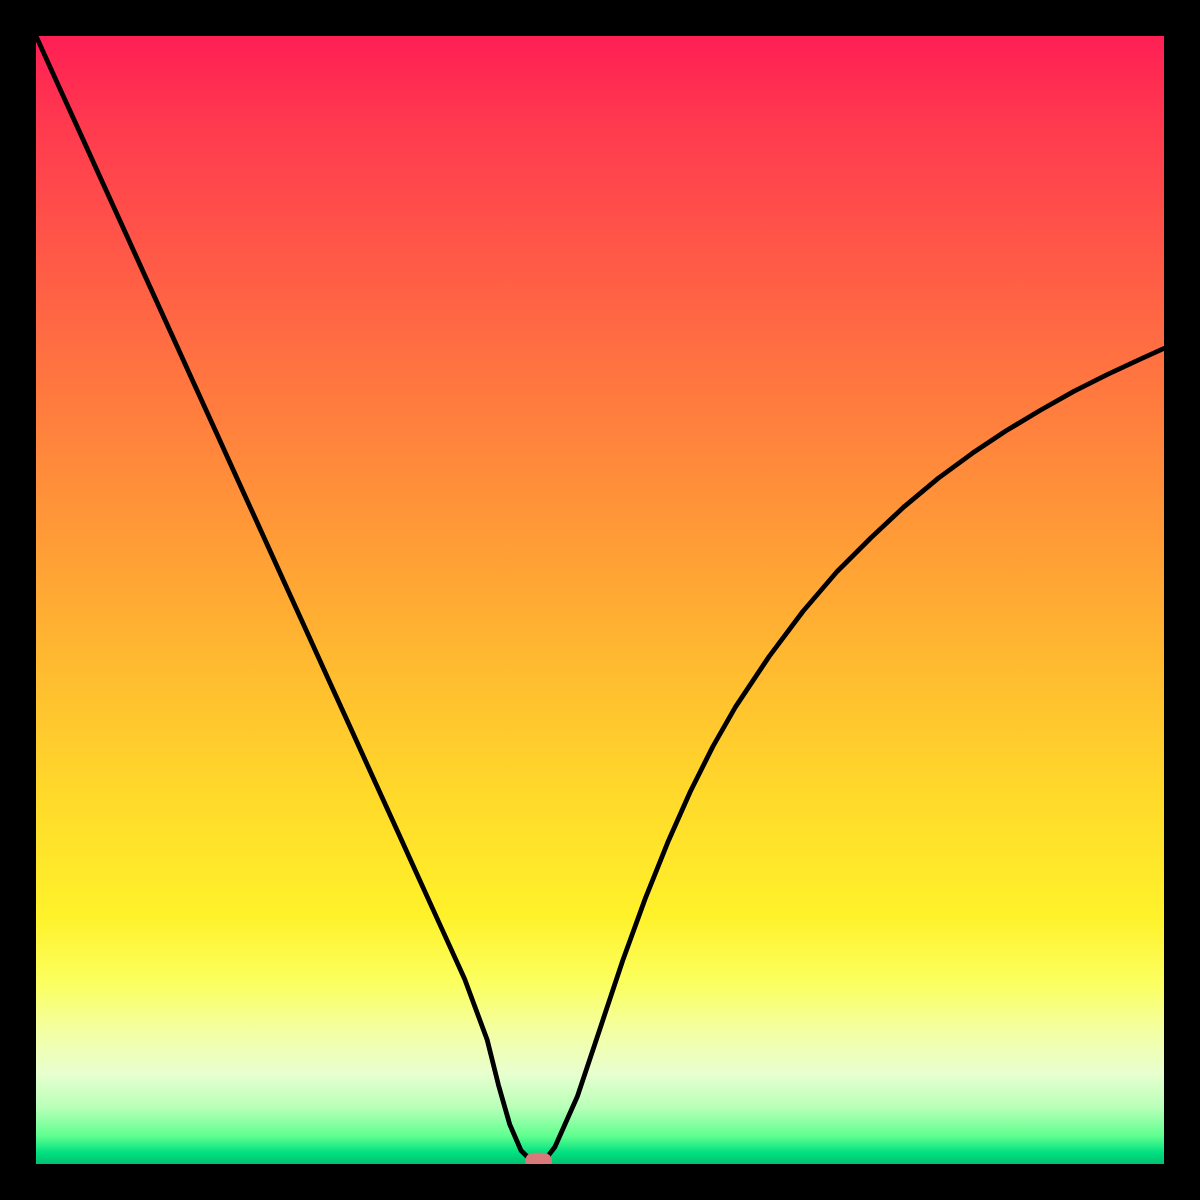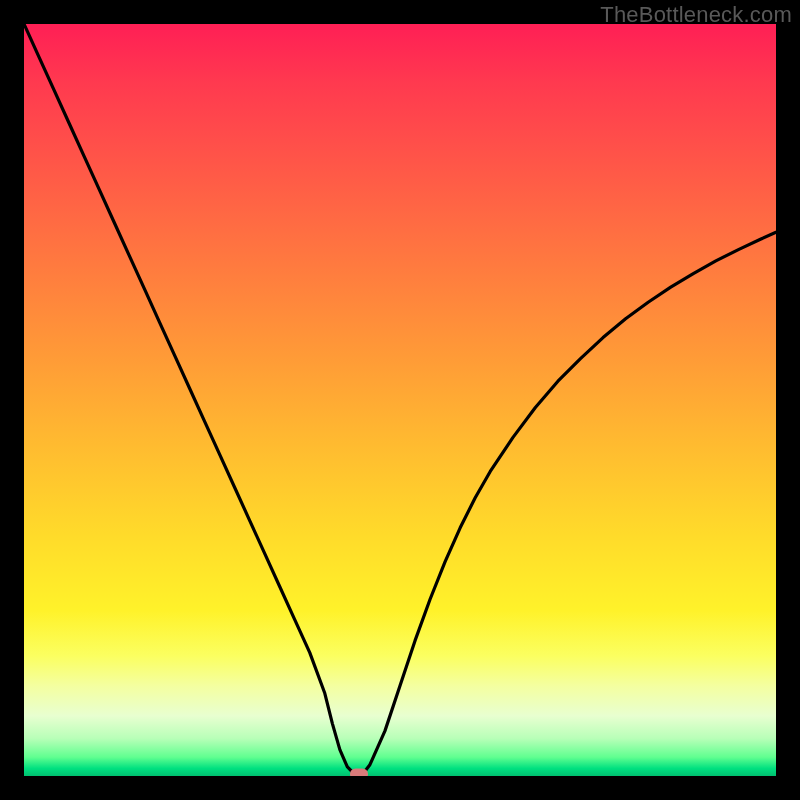--- a/index.html
+++ b/index.html
@@ -67,21 +67,20 @@
     font-size: 22px;
     color: #595959;
     letter-spacing: 0.2px;
     font-weight: 500;
   }
 </style>
 </head>
 <body>
 
 <div class="outer">
-  <div class="watermark">TheBottleneck.com</div>
   <div class="plot">
     <div class="gradient"></div>
     <svg class="curve" viewBox="0 0 752 752" preserveAspectRatio="none">
       <path id="curve-path" d="M0.00 0.00 L15.04 33.09 L30.08 66.18 L45.12 99.26 L60.16 132.35 L75.20 165.44 L90.24 198.53 L105.28 231.62 L120.32 264.70 L135.36 297.79 L150.40 330.88 L165.44 363.97 L180.48 397.06 L195.52 430.14 L210.56 463.23 L225.60 496.32 L240.64 529.41 L255.68 562.50 L270.72 595.58 L285.76 628.67 L300.80 669.28 L308.32 699.36 L315.84 725.68 L323.36 742.98 L330.88 750.50 L338.40 750.50 L345.92 740.72 L360.96 706.88 L376.00 661.76 L391.04 616.64 L406.08 575.28 L421.12 537.68 L436.16 503.84 L451.20 473.76 L466.24 447.44 L488.80 413.60 L511.36 383.52 L533.92 357.20 L556.48 334.64 L579.04 313.58 L601.60 294.78 L624.16 278.24 L646.72 263.20 L669.28 249.66 L691.84 236.88 L714.40 225.60 L736.96 215.07 L752.00 208.30 " fill="none" stroke="#000" stroke-width="3.2" stroke-linecap="round" stroke-linejoin="round"></path>
     </svg>
     <div class="marker" id="min-marker" style="left: 334.64px; top: 750.496px;"></div>
   </div>
 </div>
 
 </body></html>

